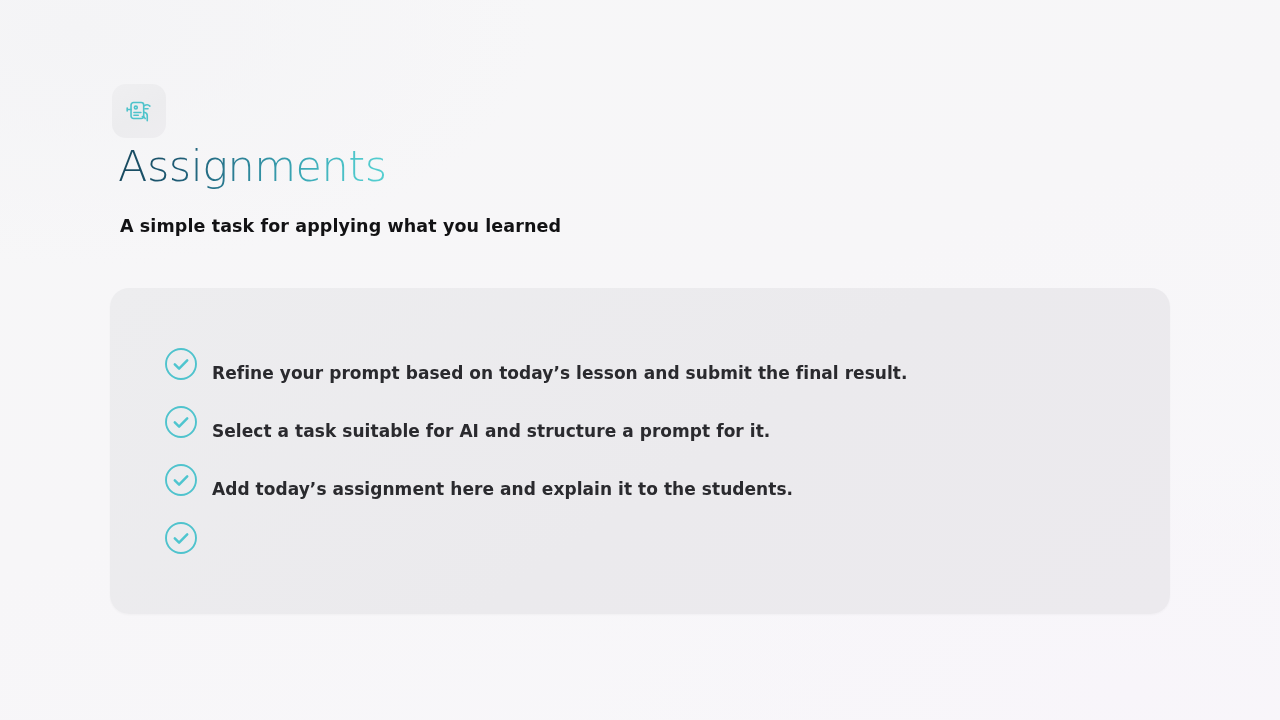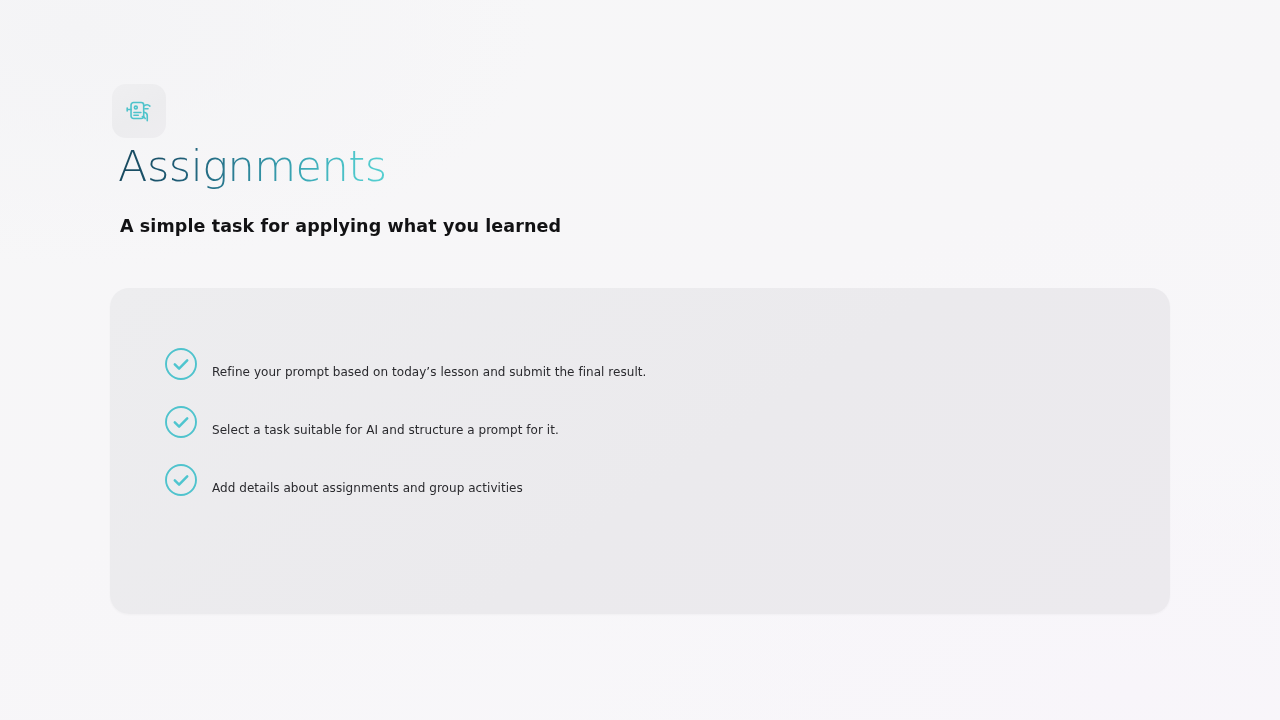--- a/index.html
+++ b/index.html
@@ -103,22 +103,22 @@
 
   .check-icon {
     flex: 0 0 auto;
     width: 34px;
     height: 34px;
     margin-right: 14px;
     display: block;
   }
 
   .check-label {
-    font-size: 12px;
-    font-weight: 400;
+    font-size: 17px;
+    font-weight: 700;
     color: #2a2a2e;
     letter-spacing: 0.05px;
     line-height: 1.3;
     white-space: nowrap;
     margin-top: 18px;
   }
 </style>
 </head>
 <body>
 
@@ -167,27 +167,35 @@
       <li class="check-item">
         <span class="check-icon">
           <svg width="34" height="34" viewBox="0 0 34 34" fill="none">
             <circle cx="17" cy="17" r="15" stroke="#4fc3cd" stroke-width="1.9"></circle>
             <path d="M10.8 17.3l4.3 4.3 8.1-8.3" stroke="#4ec5cf" stroke-width="2.5" stroke-linecap="round" stroke-linejoin="round"></path>
           </svg>
         </span>
         <span class="check-label">Select a task suitable for AI and structure a prompt for it.</span>
       </li>
 
-
-      <li class="check-item">
-        <span class="check-icon">
-          <svg width="34" height="34" viewBox="0 0 34 34" fill="none">
-            <circle cx="17" cy="17" r="15" stroke="#4fc3cd" stroke-width="1.9"></circle>
-            <path d="M10.8 17.3l4.3 4.3 8.1-8.3" stroke="#4ec5cf" stroke-width="2.5" stroke-linecap="round" stroke-linejoin="round"></path>
-          </svg>
-        </span>
-        <span class="check-label">Add details about assignments and group activities</span>
+      <li class="check-item">
+        <span class="check-icon">
+          <svg width="34" height="34" viewBox="0 0 34 34" fill="none">
+            <circle cx="17" cy="17" r="15" stroke="#4fc3cd" stroke-width="1.9"></circle>
+            <path d="M10.8 17.3l4.3 4.3 8.1-8.3" stroke="#4ec5cf" stroke-width="2.5" stroke-linecap="round" stroke-linejoin="round"></path>
+          </svg>
+        </span>
+        <span class="check-label">Add today’s assignment here and explain it to the students.</span>
+      </li>
+
+      <li class="check-item">
+        <span class="check-icon">
+          <svg width="34" height="34" viewBox="0 0 34 34" fill="none">
+            <circle cx="17" cy="17" r="15" stroke="#4fc3cd" stroke-width="1.9"></circle>
+            <path d="M10.8 17.3l4.3 4.3 8.1-8.3" stroke="#4ec5cf" stroke-width="2.5" stroke-linecap="round" stroke-linejoin="round"></path>
+          </svg>
+        </span>
       </li>
 
     </ul>
   </div>
 
 </div>
 
 </body></html>

